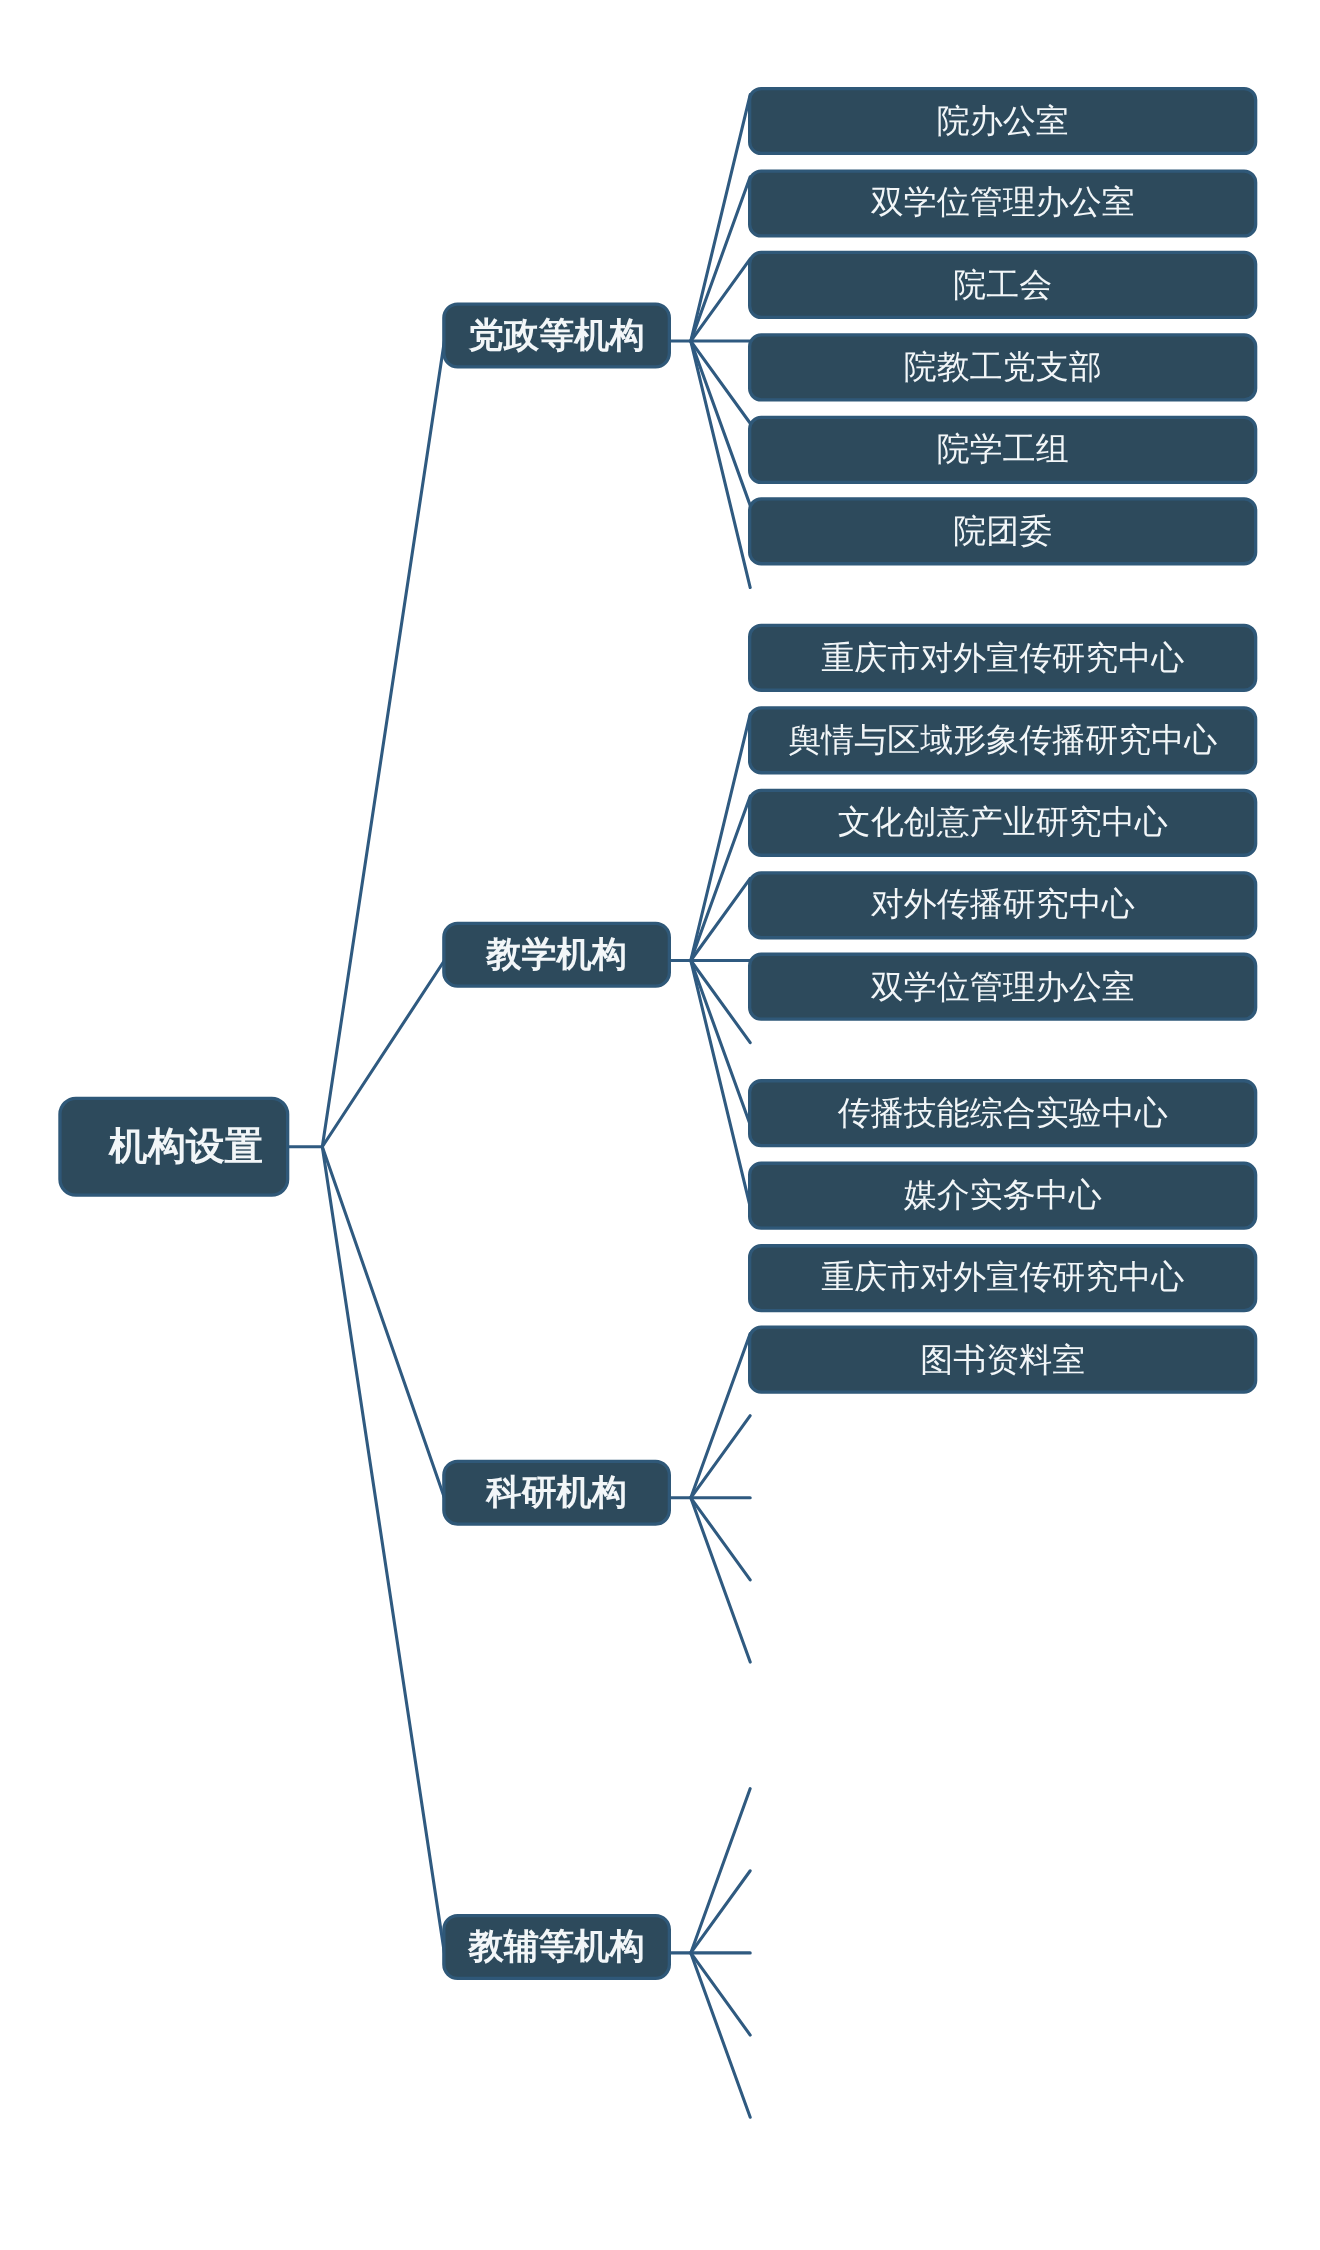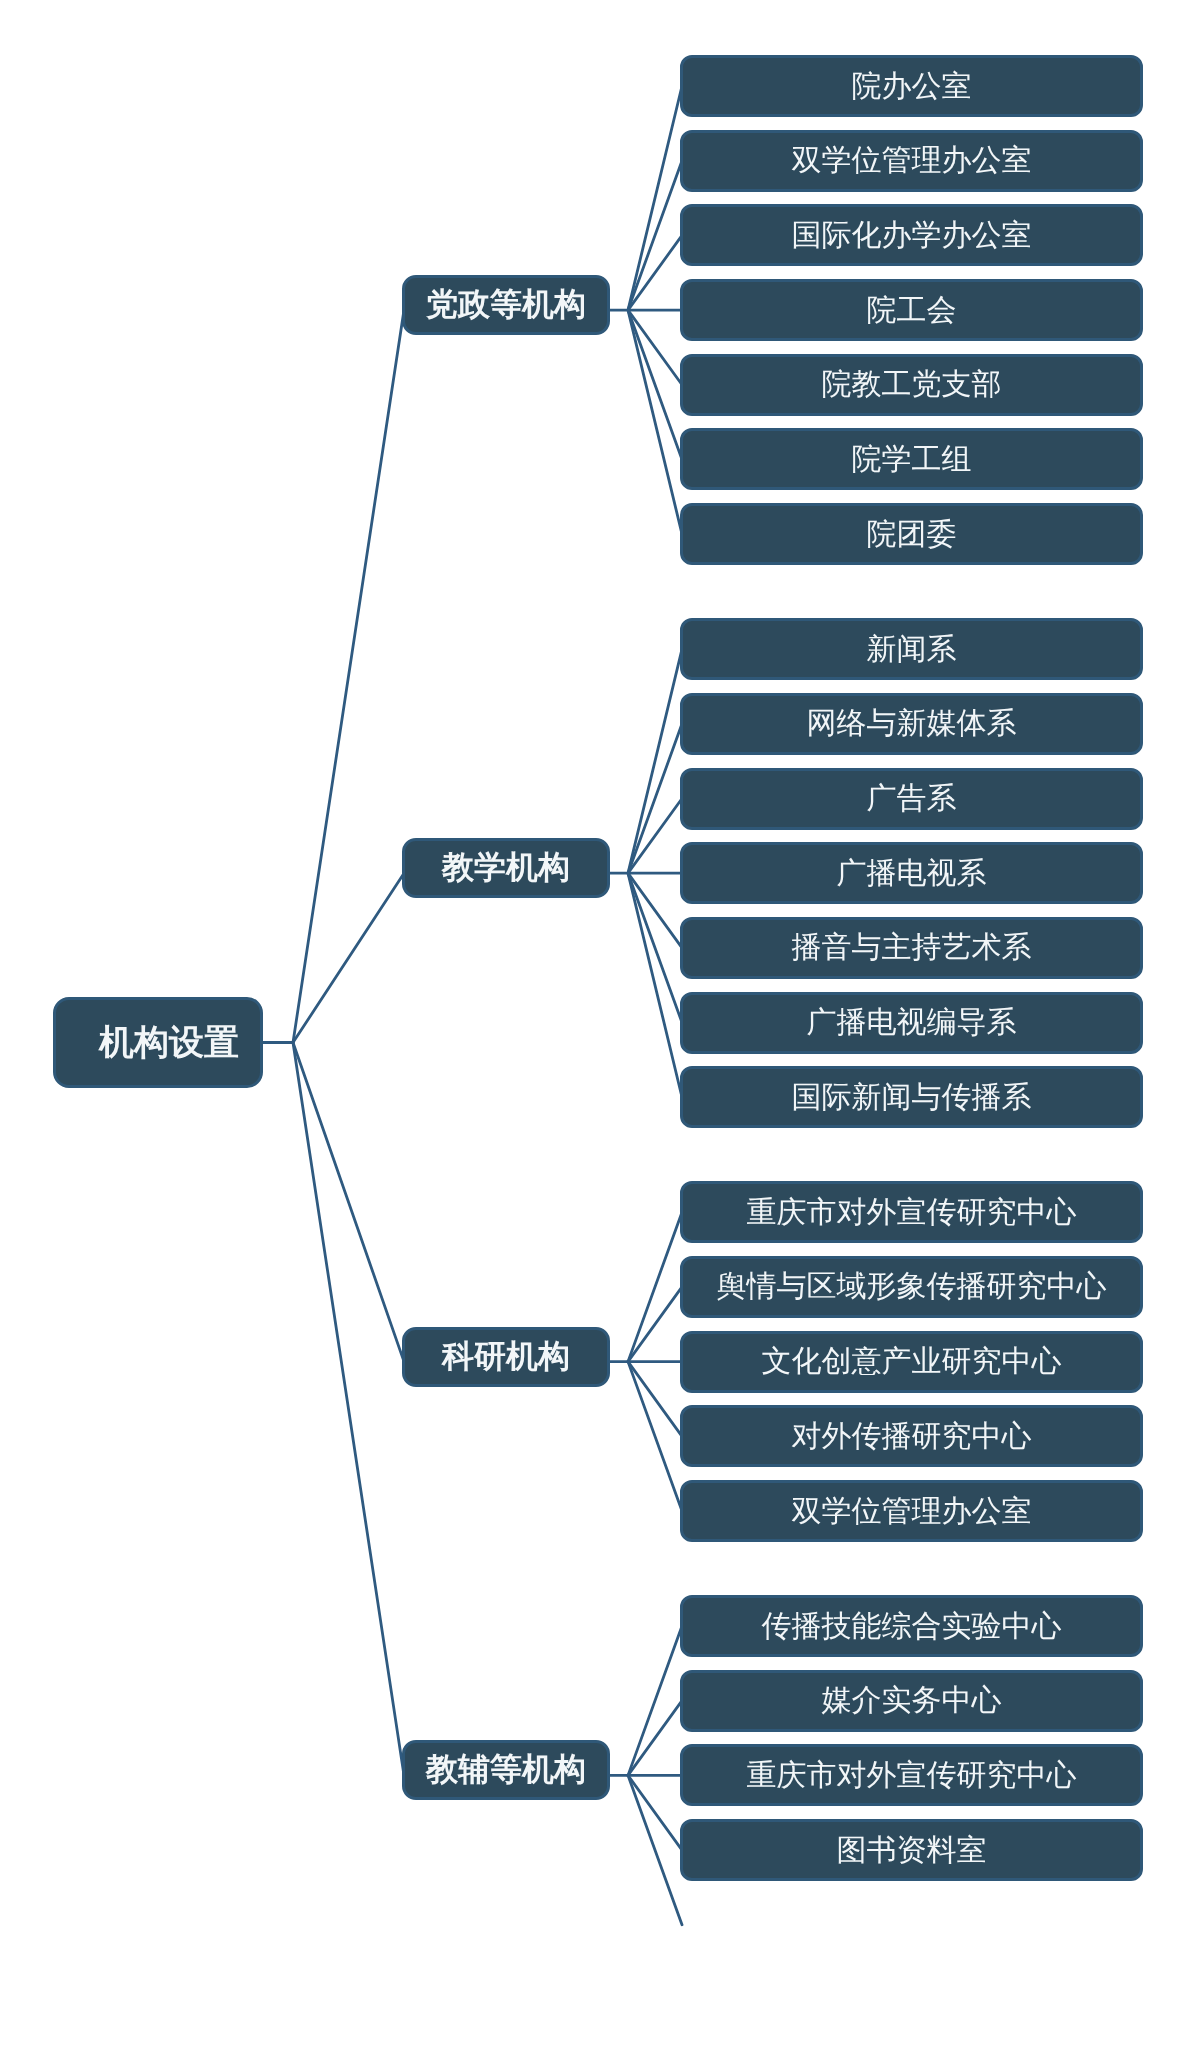--- a/index.html
+++ b/index.html
@@ -42,21 +42,21 @@
   .branch{
     position:absolute;left:402px;
     width:208px;height:60px;
     border-radius:14px;
     font-size:32px;font-weight:700;
     z-index:1;
   }
   #leaf-column{
     position:absolute;left:680px;top:55px;width:463px;z-index:1;
   }
-  .leaf-group{display:flex;flex-direction:column;gap:12.7px;}
+  .leaf-group{display:flex;flex-direction:column;gap:12.7px;margin-top:24px;}
   .leaf-group + .leaf-group{margin-top:53px;}
   .leaf{
     height:62px;
     border-radius:12px;
     font-size:30px;font-weight:400;
   }
 </style>
 </head>
 <body>
 
@@ -118,59 +118,33 @@
   <div id="leaf-column">
 
     <div class="leaf-group">
       <div class="node leaf">
           <span>院办公室</span>
         </div>
       <div class="node leaf">
           <span>双学位管理办公室</span>
         </div>
       <div class="node leaf">
-          <span>国际化办学办公室</span>
-        </div>
-      <div class="node leaf">
           <span>院工会</span>
         </div>
       <div class="node leaf">
           <span>院教工党支部</span>
         </div>
       <div class="node leaf">
           <span>院学工组</span>
         </div>
       <div class="node leaf">
           <span>院团委</span>
         </div>
     </div>
 
-    <div class="leaf-group">
-      <div class="node leaf">
-          <span>新闻系</span>
-        </div>
-      <div class="node leaf">
-          <span>网络与新媒体系</span>
-        </div>
-      <div class="node leaf">
-          <span>广告系</span>
-        </div>
-      <div class="node leaf">
-          <span>广播电视系</span>
-        </div>
-      <div class="node leaf">
-          <span>播音与主持艺术系</span>
-        </div>
-      <div class="node leaf">
-          <span>广播电视编导系</span>
-        </div>
-      <div class="node leaf">
-          <span>国际新闻与传播系</span>
-        </div>
-    </div>
 
     <div class="leaf-group">
       <div class="node leaf">
           <span>重庆市对外宣传研究中心</span>
         </div>
       <div class="node leaf">
           <span>舆情与区域形象传播研究中心</span>
         </div>
       <div class="node leaf">
           <span>文化创意产业研究中心</span>

